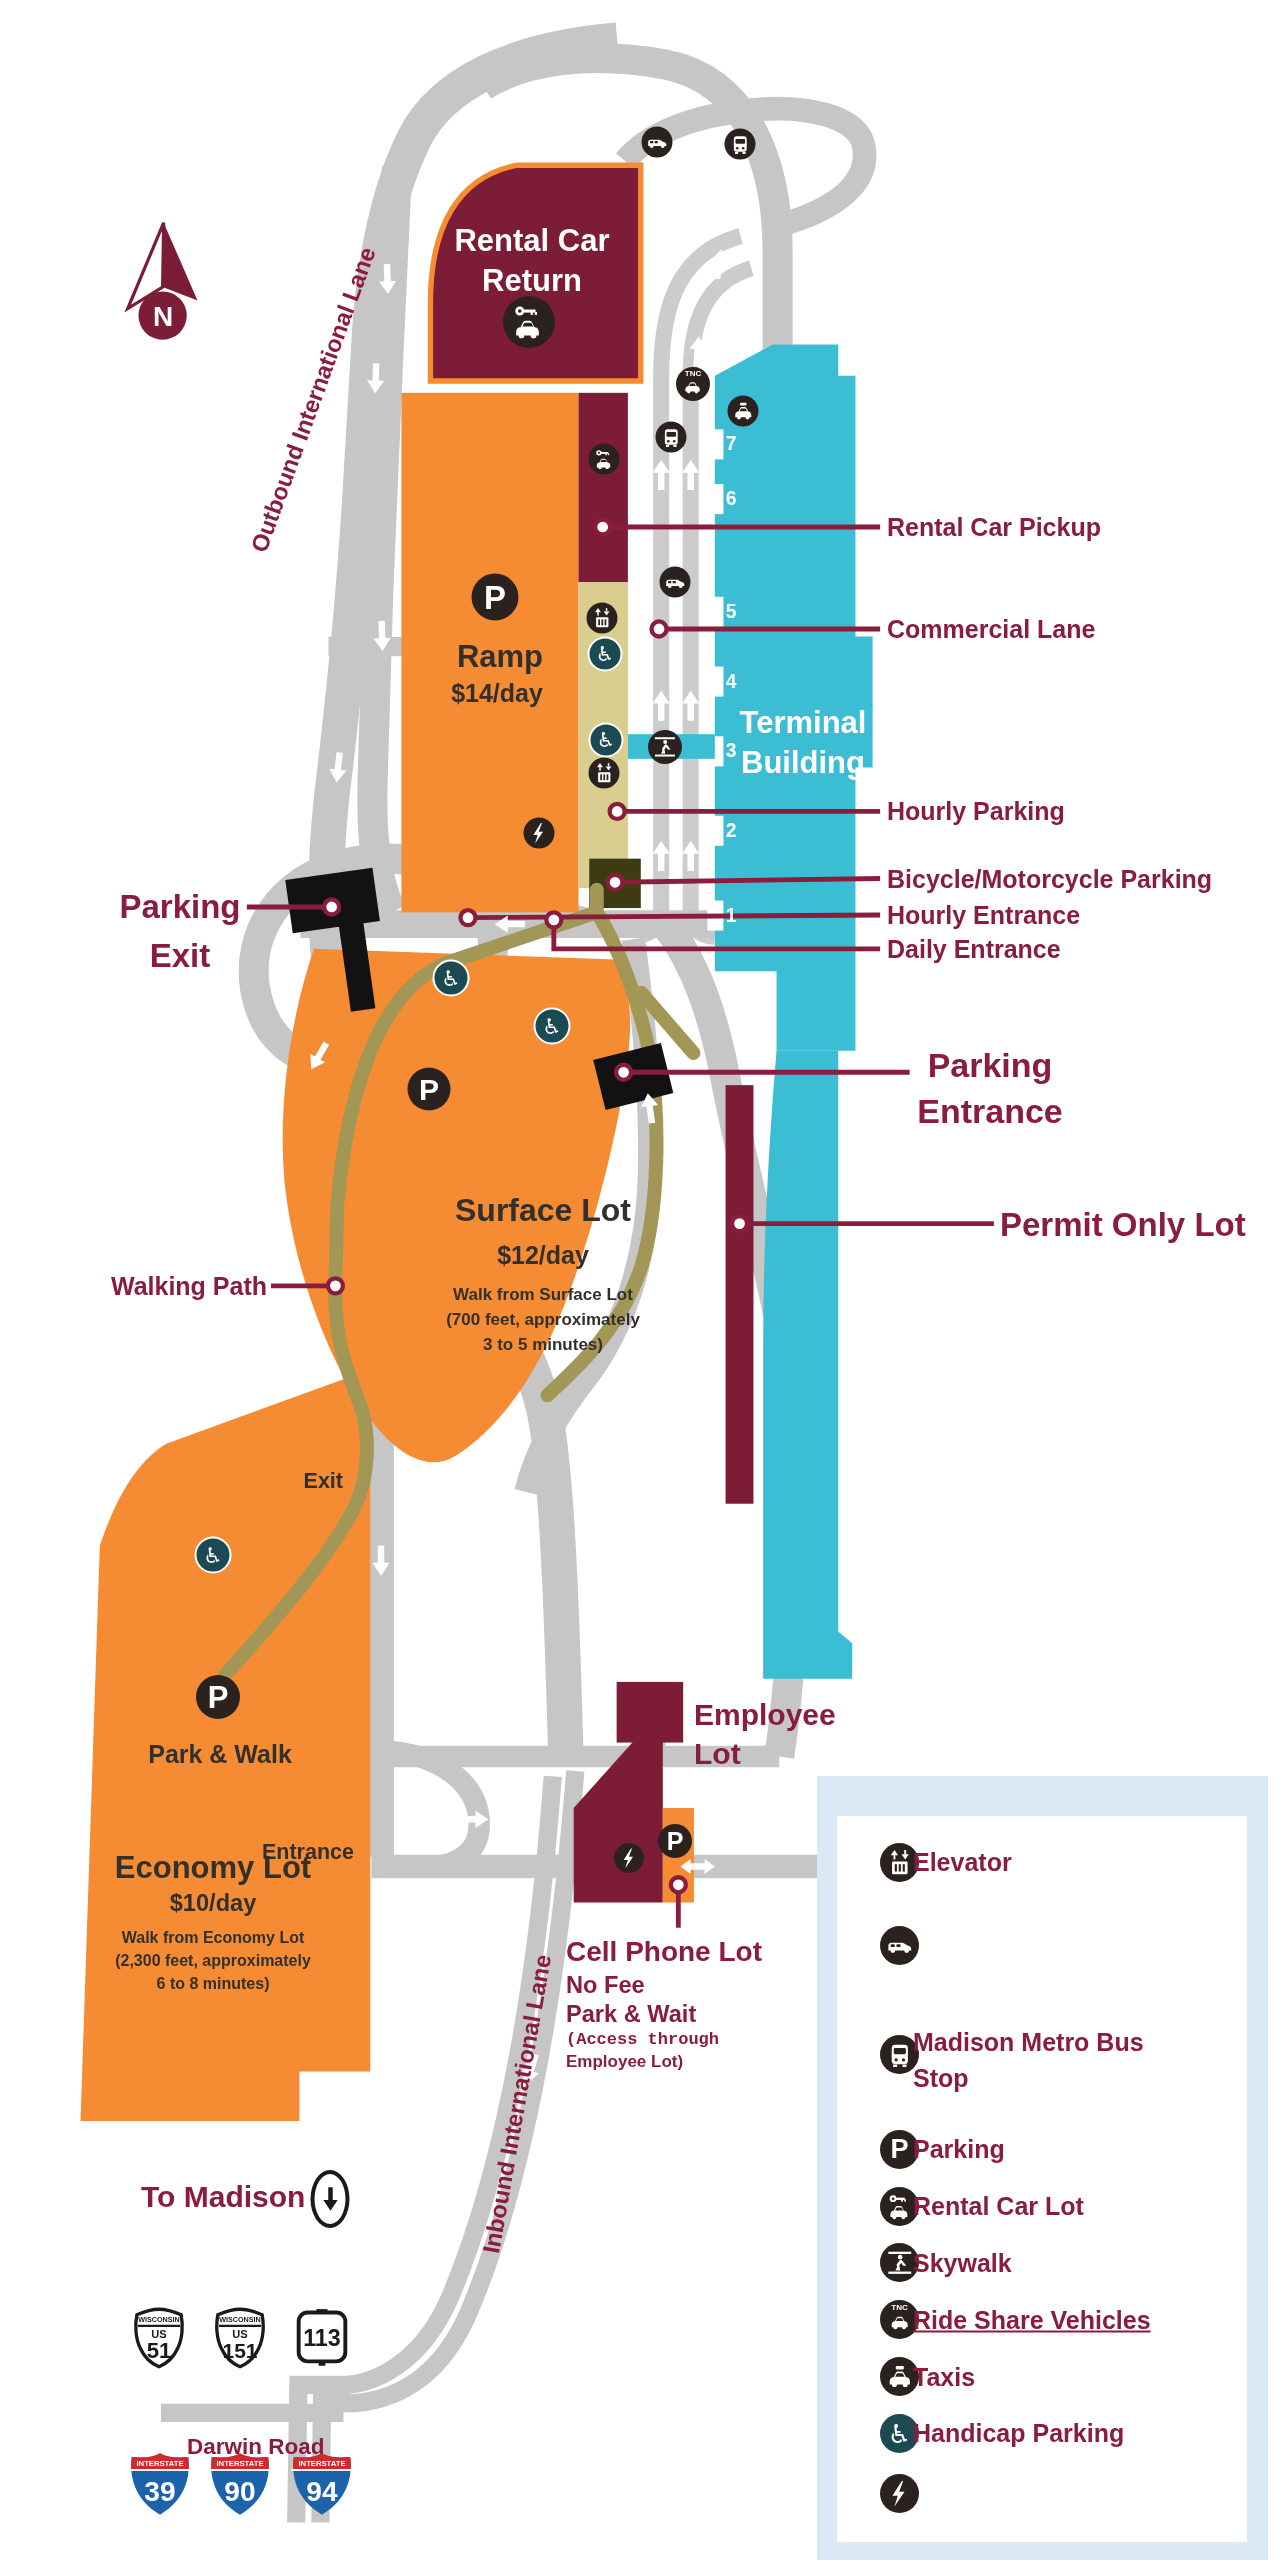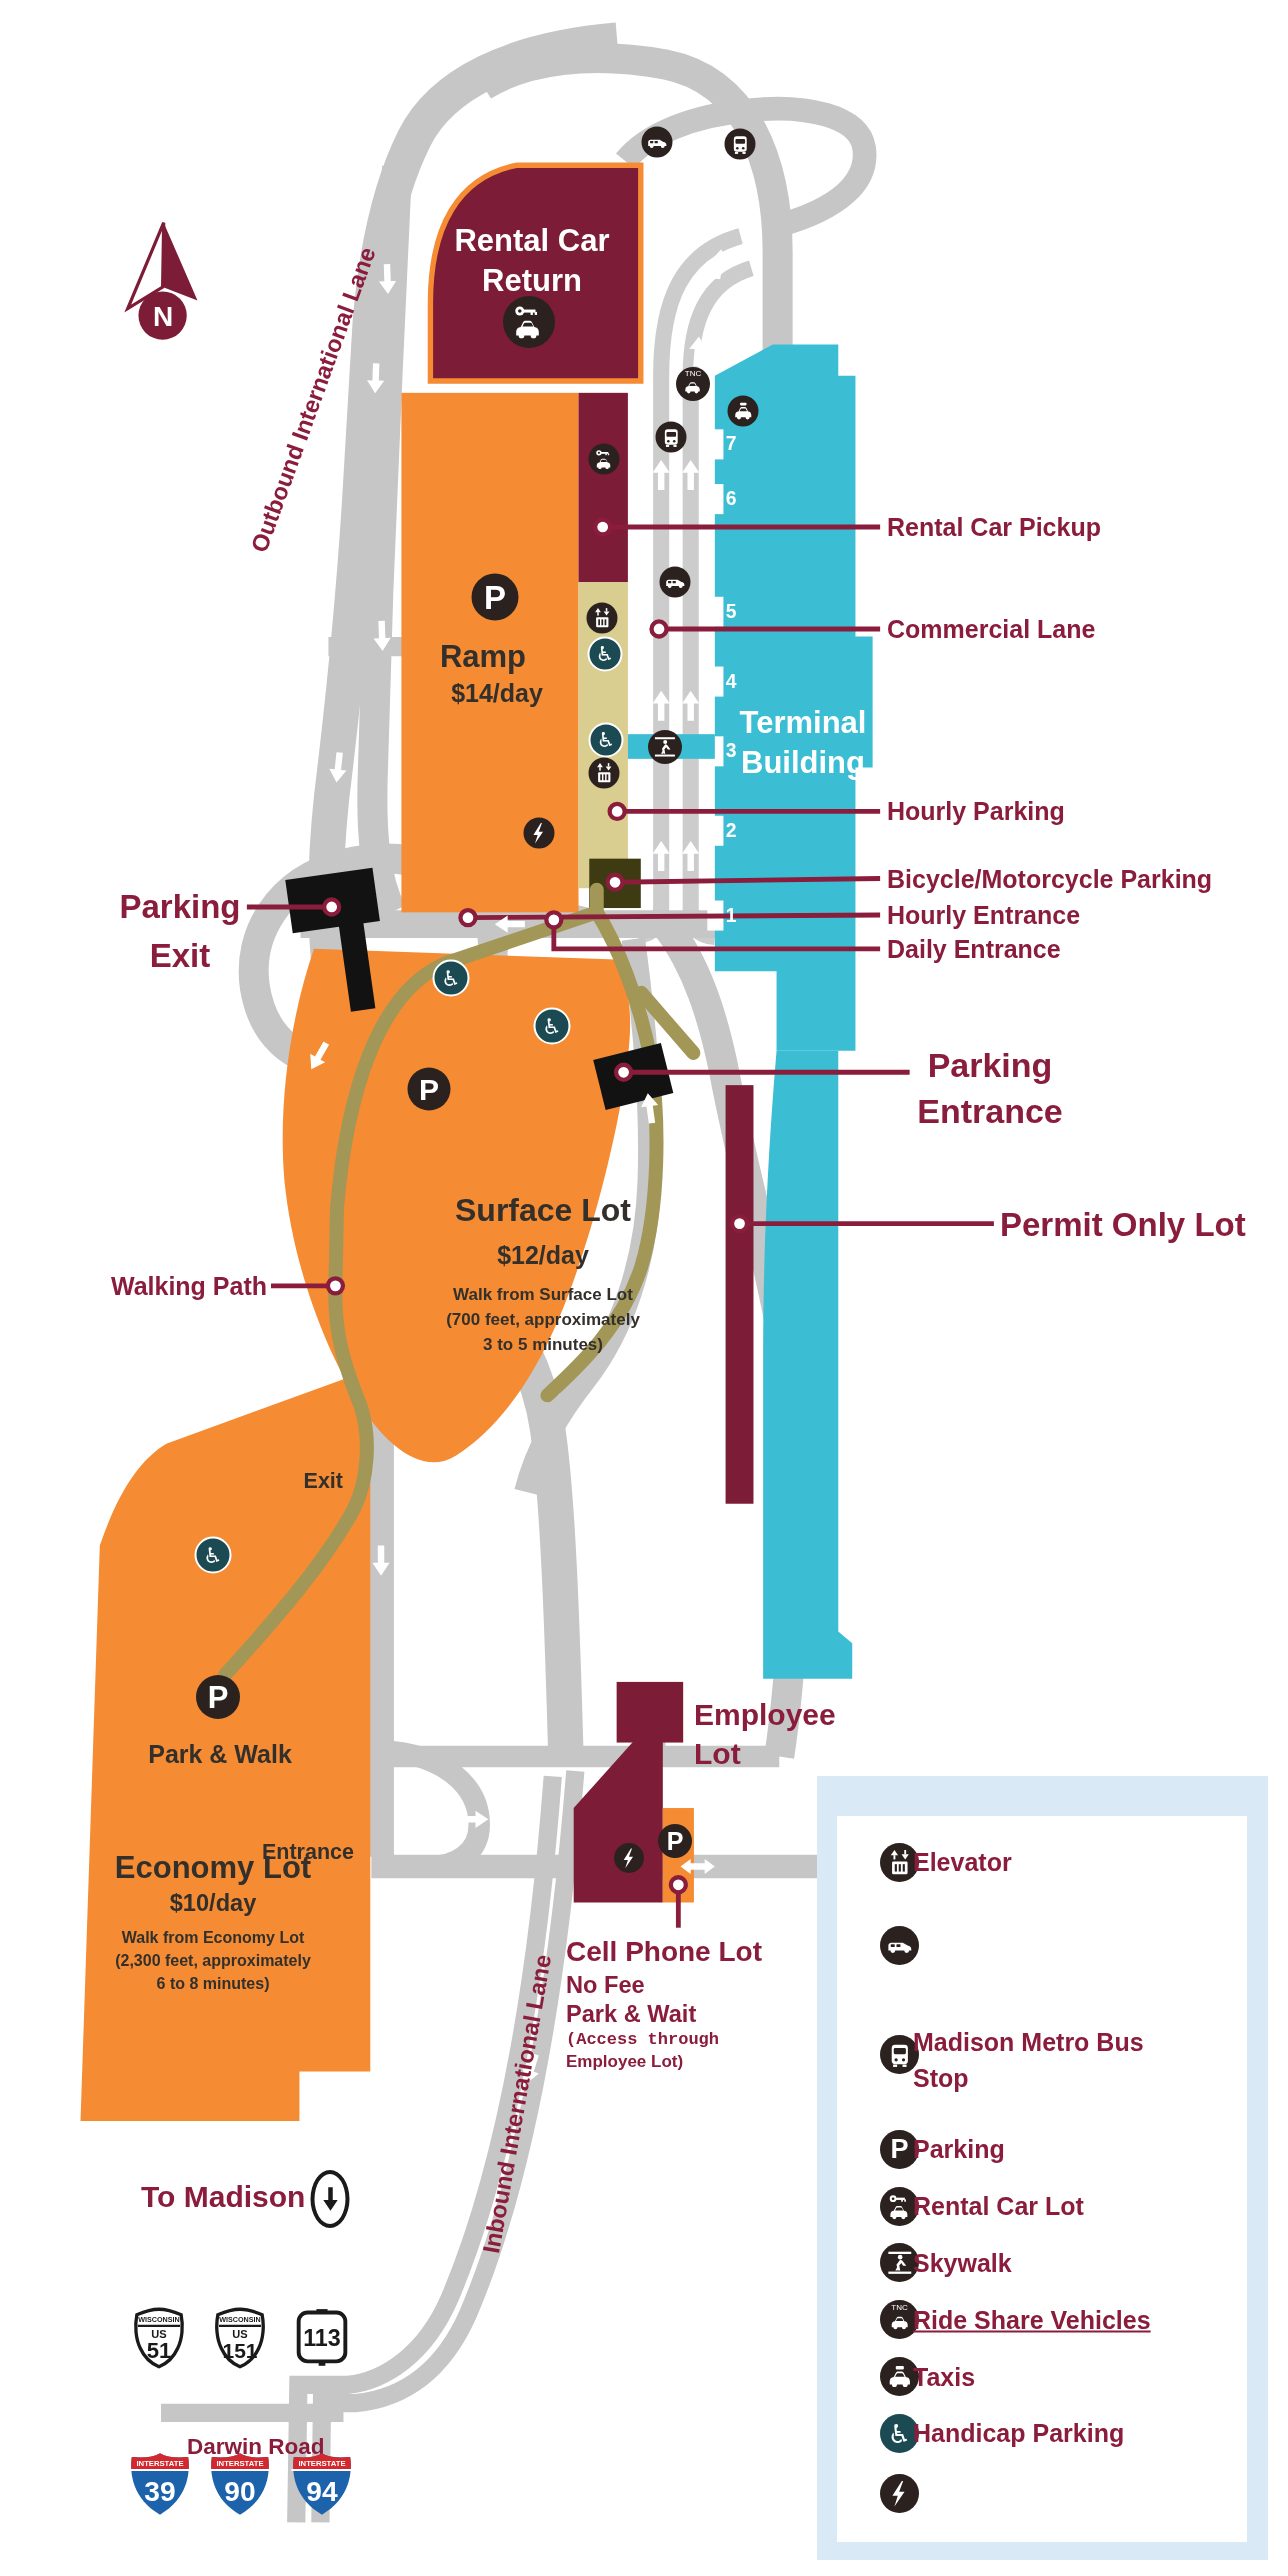--- a/index.html
+++ b/index.html
@@ -14,21 +14,21 @@
   .rot{transform:translate(-50%,-50%) rotate(var(--rot));}
   .maroon{color:#8A1C3C;}
   .dark{color:#33302C;}
   .white{color:#ffffff;}
   .ic{position:absolute;border-radius:50%;display:flex;align-items:center;justify-content:center;
       transform:translate(-50%,-50%);background:#2B2220;flex-direction:column;}
   .ic svg{width:76%;height:76%;}
   .ic.teal{background:#1C4A52;}
   .ic .pl{color:#fff;font-weight:bold;line-height:1;}
   .ic .hcg{color:#fff;font-family:"DejaVu Sans",sans-serif;line-height:1;}
-  .ic .tnc{color:#fff;font-weight:normal;font-size:8px;line-height:1;margin-bottom:-1.1px;}
+  .ic .tnc{color:#fff;font-weight:bold;font-size:8px;line-height:1;margin-bottom:-1.1px;}
   .legend{position:absolute;left:817px;top:1776px;width:451px;height:784px;background:#D9EAF6;}
   .legend .box{position:absolute;left:20.4px;top:40px;width:410px;height:726px;background:#fff;}
   .lgrow-label{position:absolute;left:96px;font-weight:bold;color:#8A1C3C;font-size:25px;line-height:1.4;transform:translate(0,-50%);}
   .lgic{position:absolute;left:63px;width:39px;height:39px;}
   .shield{position:absolute;transform:translate(-50%,-50%);}
   .madarrow{position:absolute;width:31px;height:50px;border:4.8px solid #1A1A1A;border-radius:50%;
             background:#fff;transform:translate(-50%,-50%);display:flex;align-items:center;justify-content:center;}
 </style>
 </head>
 <body>
@@ -313,21 +313,21 @@
     </div>
 <div class="ic" style="left:675px;top:1841px;width:34px;height:34px;">
       <span class="pl" style="font-size:25px;">P</span>
     </div>
 
 <div class="lb c white" style="left:163px;top:317px;font-size:28px;">N</div>
 
 <div class="lb c white" style="left:532px;top:240px;font-size:31px;">Rental Car</div>
 <div class="lb c white" style="left:532px;top:280px;font-size:31px;">Return</div>
 
-<div class="lb c dark" style="left:483px;top:656px;font-size:31px;">Ramp</div>
+<div class="lb c dark" style="left:500px;top:656px;font-size:31px;">Ramp</div>
 <div class="lb c dark" style="left:497px;top:693px;font-size:25px;">$14/day</div>
 
 <div class="lb c white" style="left:803px;top:722px;font-size:31px;">Terminal</div>
 <div class="lb c white" style="left:803px;top:762px;font-size:31px;">Building</div>
 <div class="lb c white" style="left:731px;top:444px;font-size:19.3px;">7</div>
 <div class="lb c white" style="left:731px;top:499px;font-size:19.3px;">6</div>
 <div class="lb c white" style="left:731px;top:612px;font-size:19.3px;" able="false">5</div>
 <div class="lb c white" style="left:731px;top:682px;font-size:19.3px;">4</div>
 <div class="lb c white" style="left:731px;top:751px;font-size:19.3px;">3</div>
 <div class="lb c white" style="left:731px;top:831px;font-size:19.3px;">2</div>

